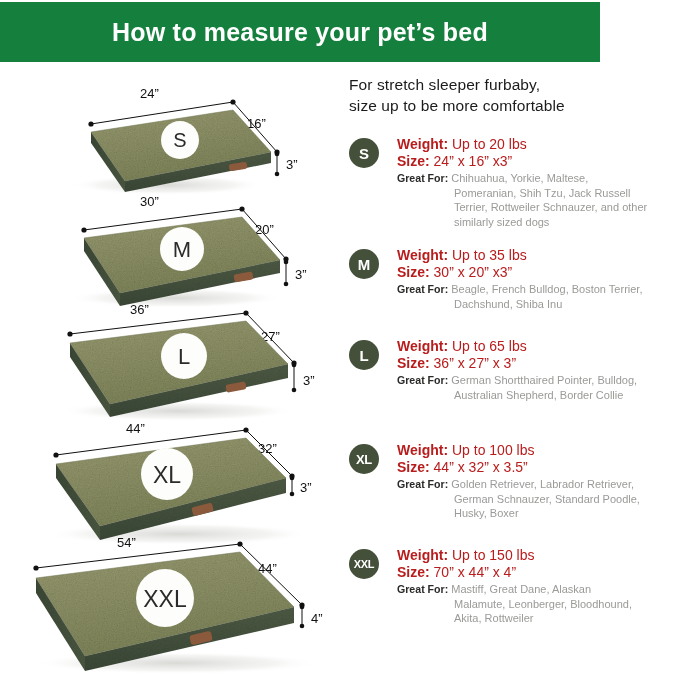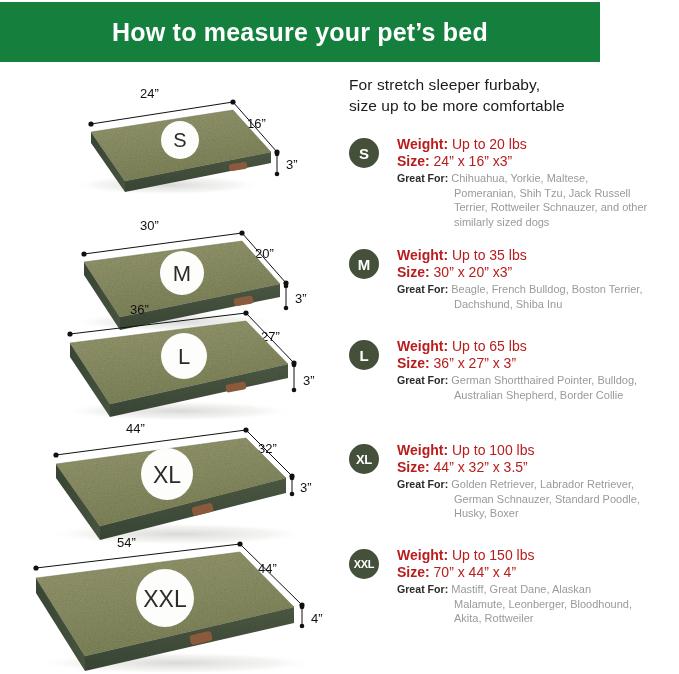--- a/index.html
+++ b/index.html
@@ -266,21 +266,21 @@
         <path d="M29,46 L63,95 L63,106 L29,57 Z" fill="url(#leftgrad)" filter="url(#fabric)"></path>
         <path d="M63,95 L209,66 L209,77 L63,106 Z" fill="url(#sidegrad)" filter="url(#fabric)"></path>
         <path d="M29,46 L171,24 L209,66 L63,95 Z" fill="none" stroke="#6f7551" stroke-opacity="0.5" stroke-width="1"></path>
         <rect x="167" y="77" width="18" height="7" rx="2.5" fill="#8b5a3c" transform="rotate(-9 176 80)"></rect>
       </g>
       <circle cx="118" cy="54" r="19" fill="#fdfdfb"></circle>
       <text class="badge-txt" x="118" y="61" font-size="20">S</text>
     </svg>
   </div>
 
-  <div class="bed" style="left:58px;top:196px;margin-top:24px;">
+  <div class="bed" style="left:58px;top:196px;">
     <svg width="290" height="112" viewBox="0 0 290 112">
       <ellipse cx="118" cy="102" rx="106" ry="10" fill="url(#shadow)"></ellipse>
       <g>
         <line x1="26" y1="34" x2="184" y2="13" stroke="#111" stroke-width="1"></line>
         <circle cx="26" cy="34" r="2.6" fill="#111"></circle>
           <circle cx="184" cy="13" r="2.6" fill="#111"></circle>
         <text class="dim-txt" x="82" y="10">30”</text>
       </g>
       <g>
         <line x1="184" y1="13" x2="228" y2="63" stroke="#111" stroke-width="1"></line>

